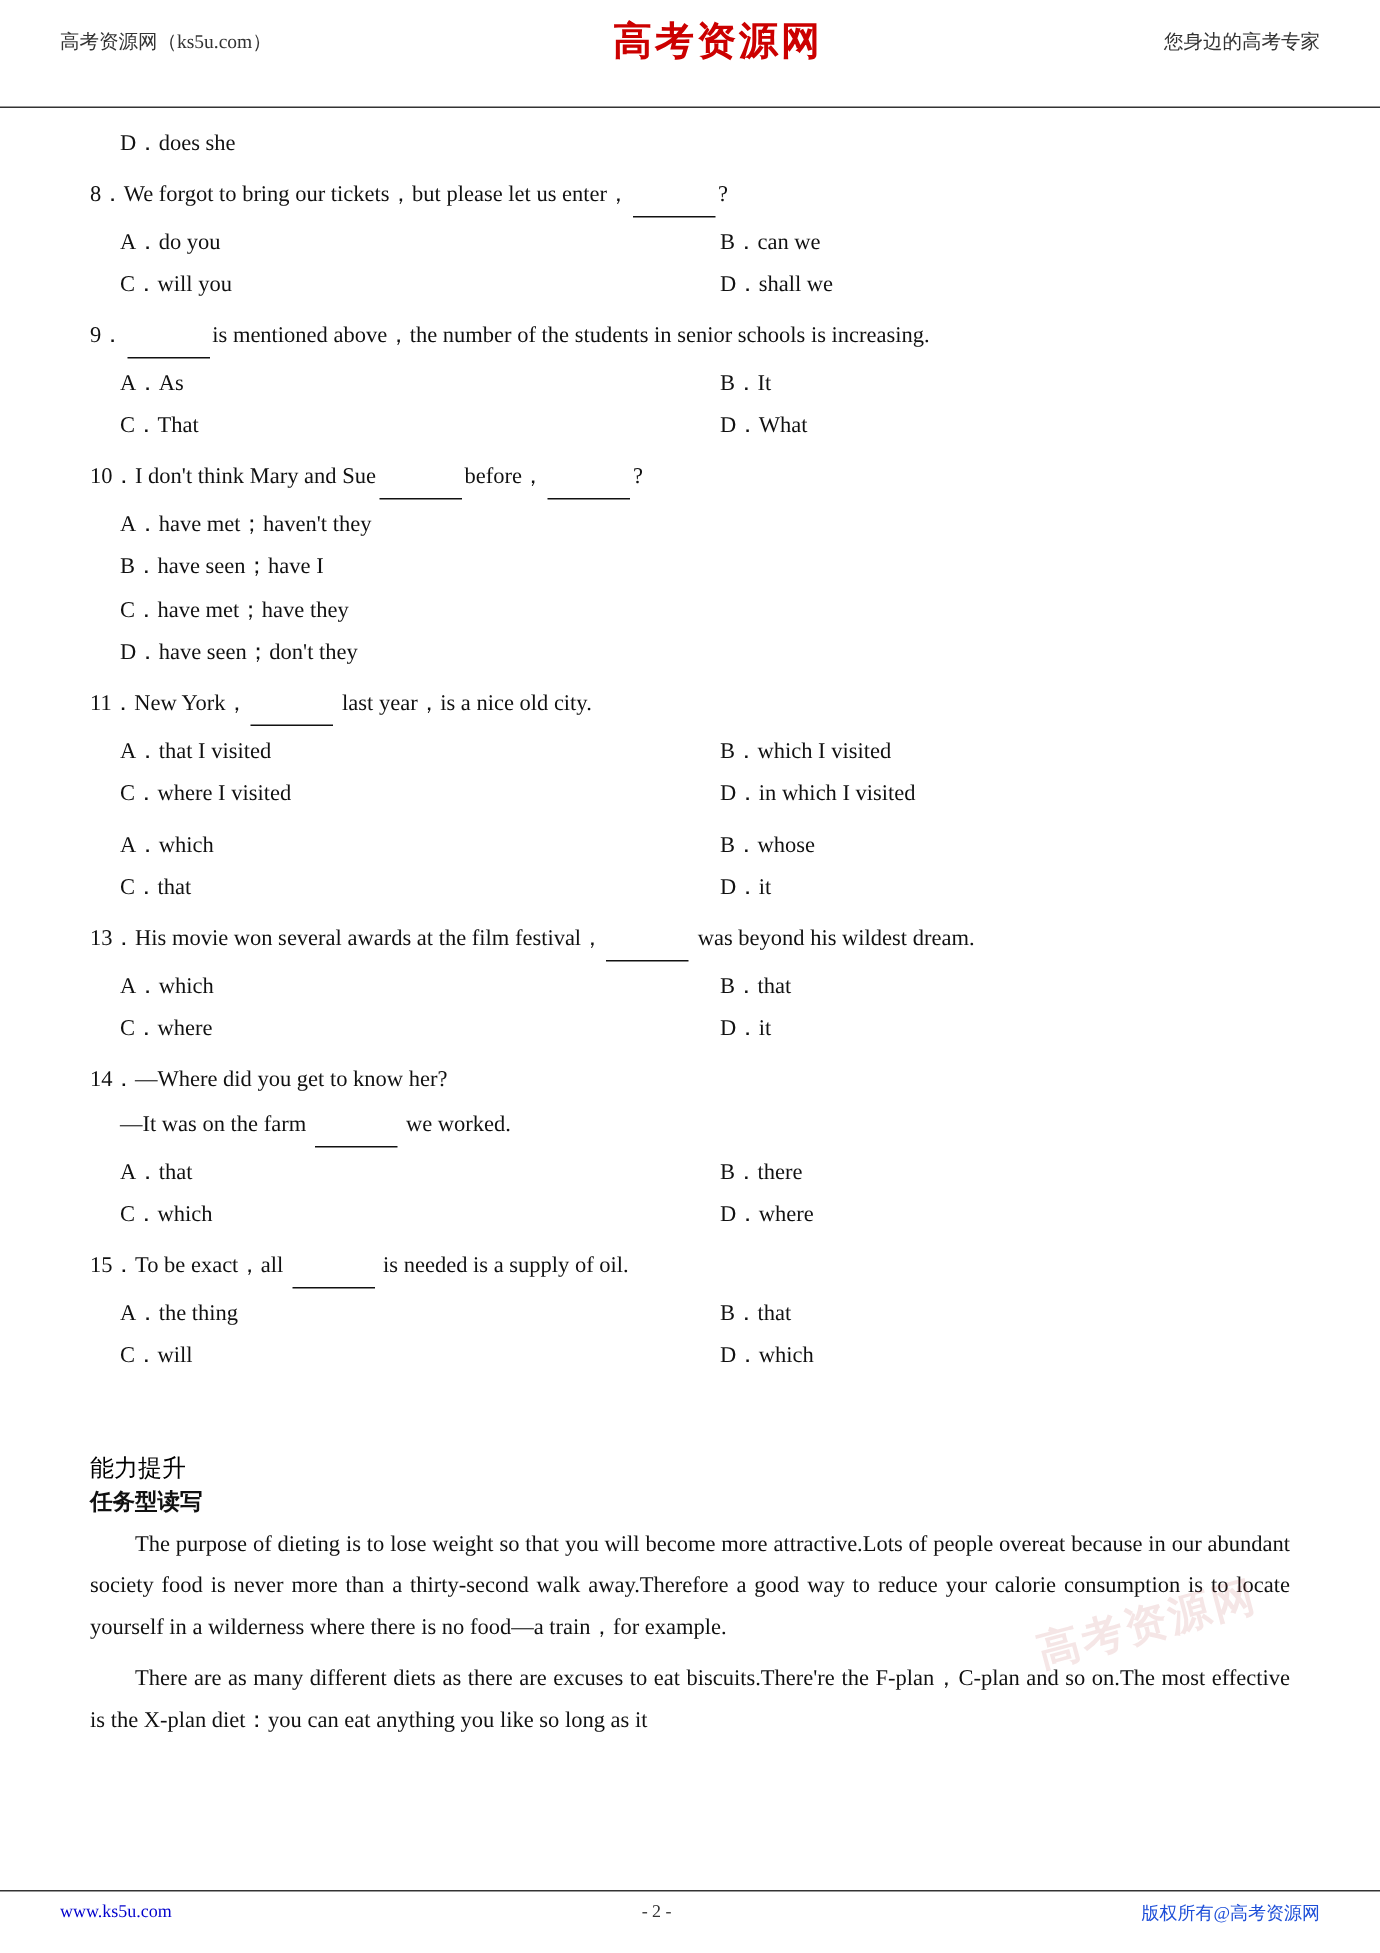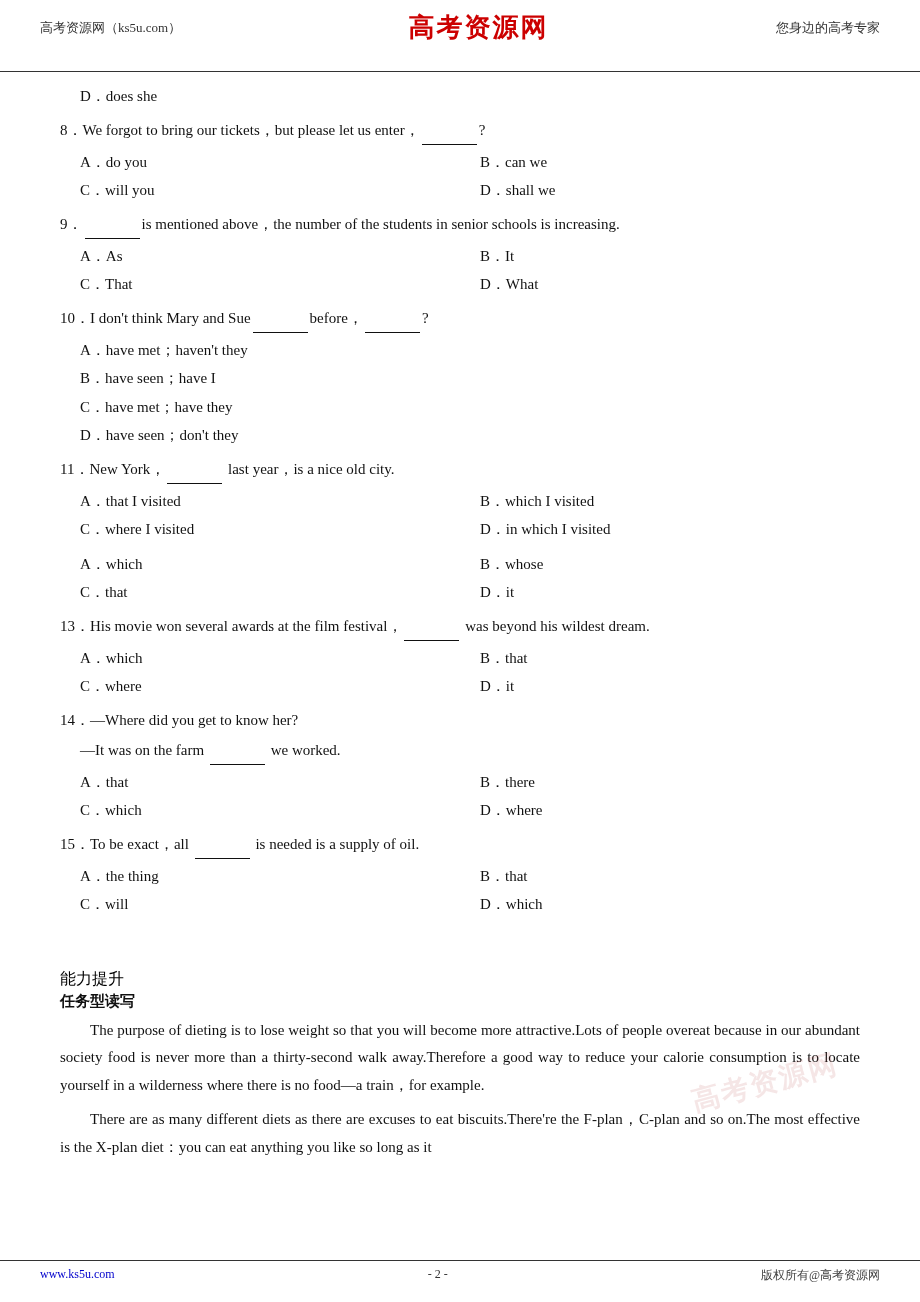--- a/index.html
+++ b/index.html
@@ -45,21 +45,21 @@
       display: flex;
       justify-content: space-between;
       padding: 0 40px;
       font-size: 12px;
       color: #333;
       border-top: 1px solid #333;
       padding-top: 6px;
     }
     .footer-left { color: #0000cc; }
     .footer-center { color: #333; }
-    .footer-right { color: #404040; }
+    .footer-right { color: #1d4ed8; }
 
     
     .content {
       padding: 10px 60px 80px 60px;
     }
 
     
     .question-block {
       margin-bottom: 6px;
     }

